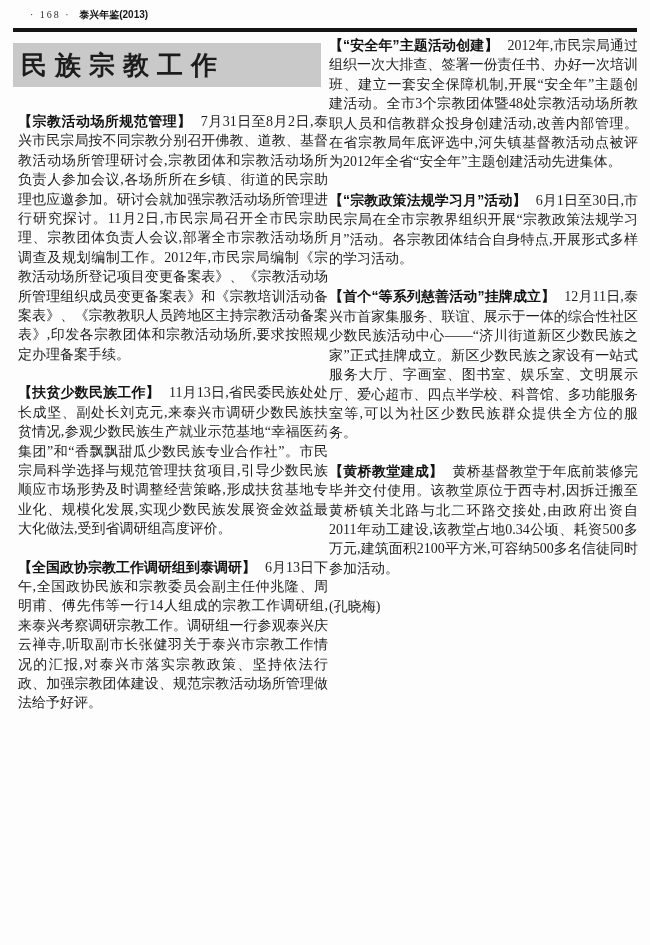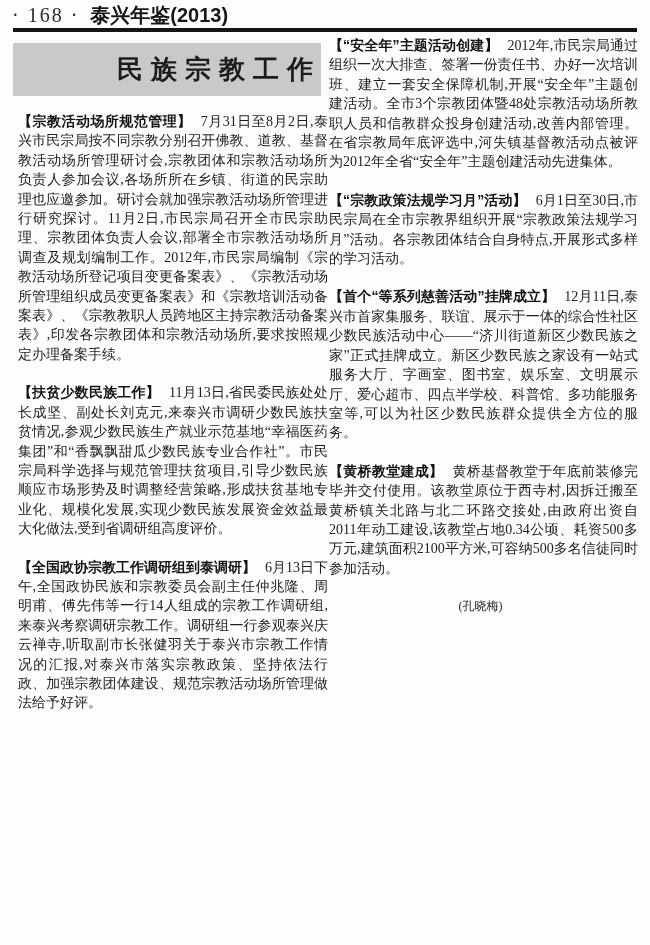--- a/index.html
+++ b/index.html
@@ -5,40 +5,40 @@
   html, body { margin: 0; padding: 0; }
   body {
     width: 650px; height: 945px;
     background: #fdfdfd;
     position: relative;
     font-family: "Liberation Serif", "DejaVu Serif", serif;
     color: #1d1d1d;
     overflow: hidden;
   }
   .page-header {
-    position: absolute; left: 12px; top: 6px;
-    font-size: 20px; line-height: 18px; white-space: nowrap;
+    position: absolute; left: 30px; top: 6px;
+    font-size: 10px; line-height: 18px; white-space: nowrap;
   }
   .page-number {
     font-family: "Liberation Serif", "DejaVu Serif", serif;
     color: #2a2a2a; letter-spacing: 2px;
   }
   .book-title {
     font-family: "Liberation Sans", "DejaVu Sans", sans-serif;
     font-weight: bold; color: #161616; margin-left: 6px;
   }
   .header-rule {
     position: absolute; left: 13px; top: 28px;
     width: 624px; height: 3.5px; background: #151515;
   }
   .section-title-box {
     position: absolute; left: 13px; top: 43px;
-    width: 308px; height: 53px;
+    width: 308px; height: 44px;
     background: #c9c9c9;
-    display: flex; align-items: center; justify-content: flex-end;
+    display: flex; align-items: center; justify-content: flex-start;
   }
   .section-title {
     font-family: "Liberation Sans", "DejaVu Sans", sans-serif;
     font-weight: bold; font-size: 26px; color: #1c1c1c;
     letter-spacing: 8px; text-indent: 8px;
   }
   .col {
     position: absolute; width: 310px;
     font-size: 14px; line-height: 19.4px;
     text-align: justify;
@@ -46,22 +46,22 @@
   .col-left  { left: 18px;  top: 112px; }
   .col-right { left: 329px; top: 36px; width: 309px; }
   .para { margin: 0 0 19px 0; }
   .para:last-child { margin-bottom: 0; }
   .para-head {
     font-family: "Liberation Sans", "DejaVu Sans", sans-serif;
     font-weight: bold; color: #141414;
     padding-right: 9px;
   }
   .signature {
-    text-align: center; padding-right: 6px;
-    font-size: 12px; line-height: 19.4px;
+    text-align: left; padding-right: 6px;
+    font-size: 14px; line-height: 19.4px;
   }
 </style>
 </head>
 <body>
 
 <div class="page-header">
   <span class="page-number">· 168 ·</span>
   <span class="book-title">泰兴年鉴(2013)</span>
 </div>
 

